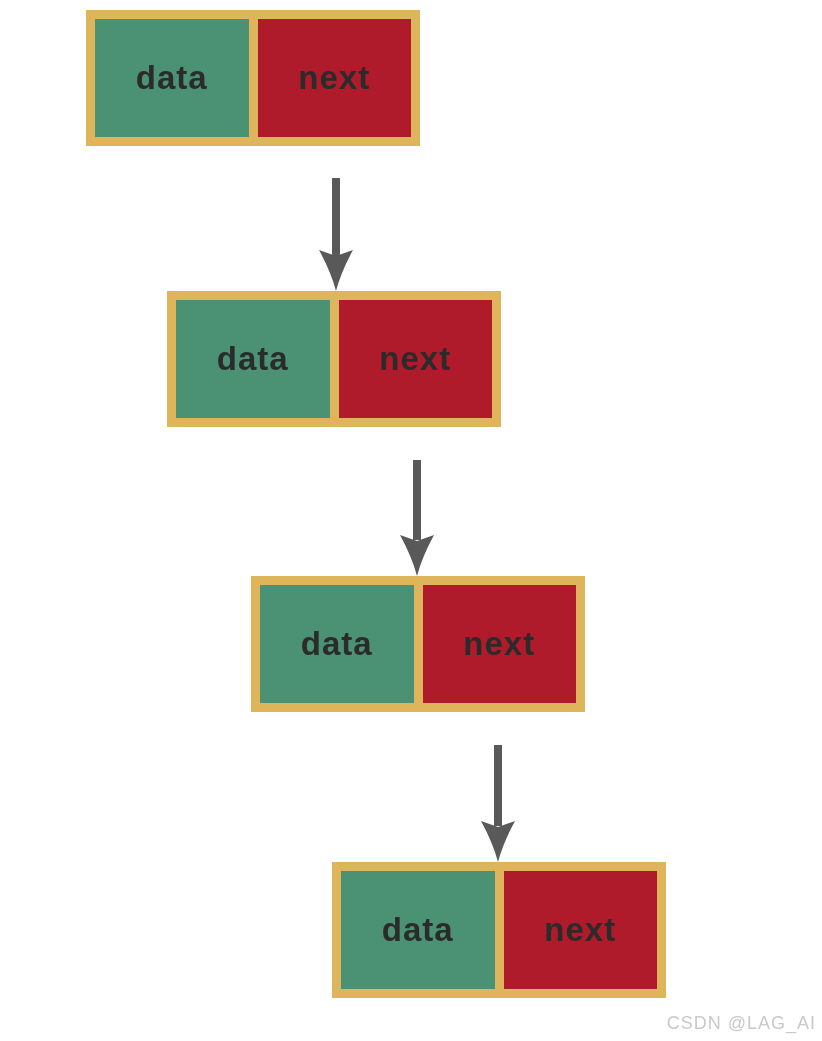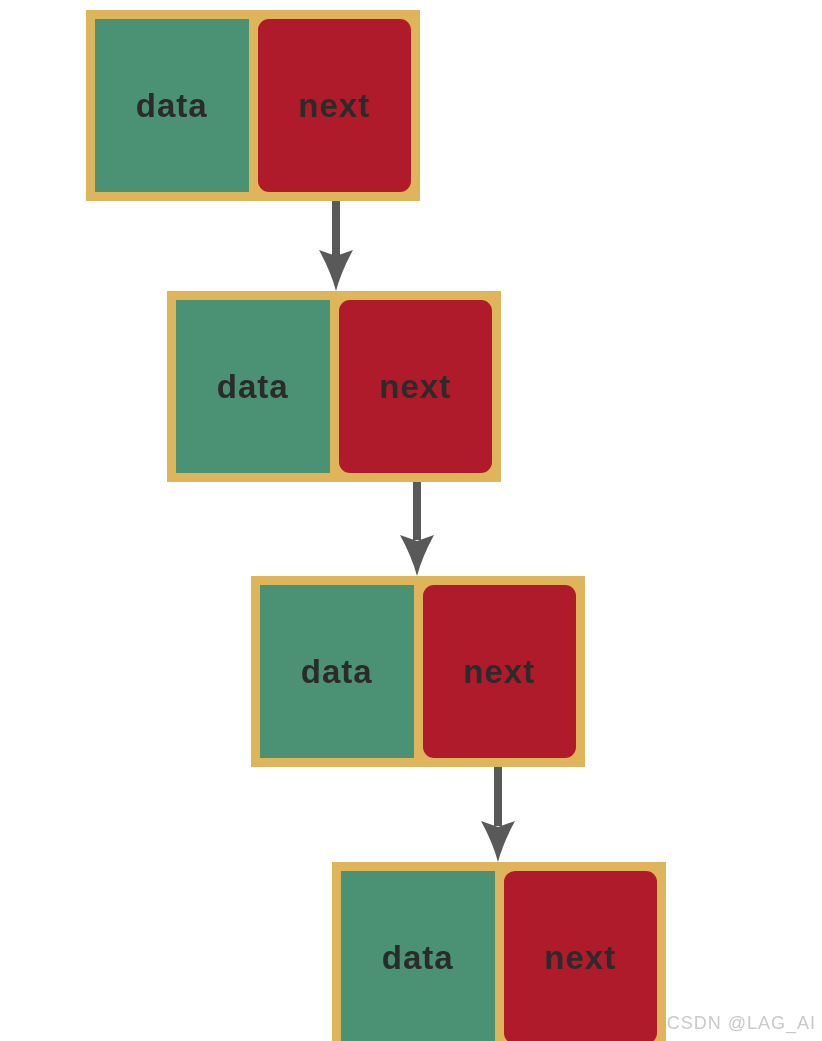--- a/index.html
+++ b/index.html
@@ -17,40 +17,40 @@
   .stage {
     position: absolute;
     inset: 0;
     width: 822px;
     height: 1041px;
   }
   
   .node {
     position: absolute;
     width: 334px;
-    height: 191px;
+    height: 136px;
     background: #DFB55C;
     box-sizing: border-box;
     padding: 9px;
     display: flex;
     gap: 9px;
   }
   .cell {
     flex: 1 1 0;
     display: flex;
     align-items: center;
     justify-content: center;
     font-size: 33px;
     font-weight: bold;
     color: #2B2B2B;
     letter-spacing: 1px;
     user-select: none;
   }
   .cell-data { background: #4A9273; }
-  .cell-next { background: #AF1B2A; border-radius: 11px; }
+  .cell-next { background: #AF1B2A; }
 
   .node-1 { left: 86px;  top: 10px;  }
   .node-2 { left: 167px; top: 291px; }
   .node-3 { left: 251px; top: 576px; }
   .node-4 { left: 332px; top: 862px; }
 
   svg.arrow-layer {
     position: absolute;
     left: 0;
     top: 0;

